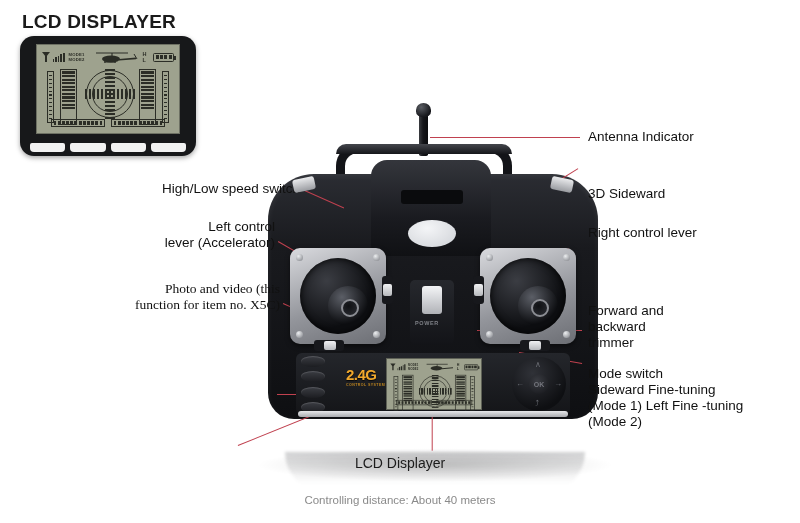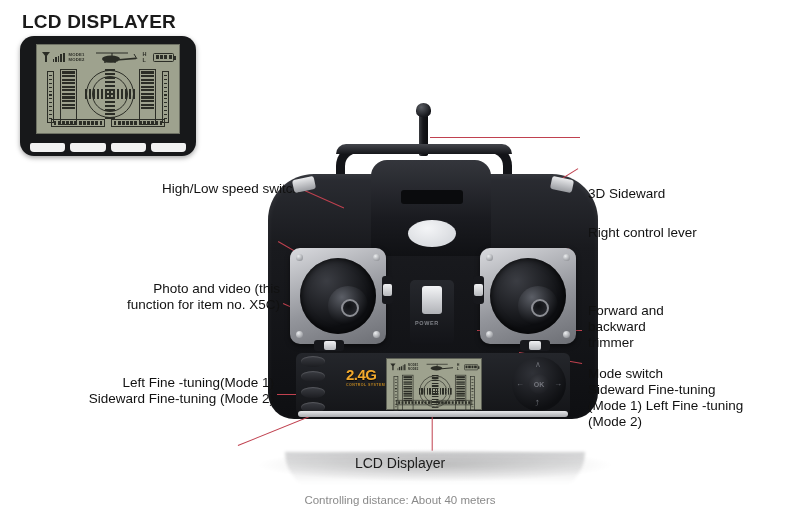--- a/index.html
+++ b/index.html
@@ -624,32 +624,33 @@
   <div class="leader" style="left:477px; top:330px; width:105px;"></div>
   <div class="leader" style="left:519px; top:352px; width:64px; transform:rotate(10deg);"></div>
 
   <div class="leader" style="left:300px; top:188px; width:48px; transform:rotate(24deg);"></div>
   <div class="leader" style="left:278px; top:241px; width:82px; transform:rotate(30deg);"></div>
   <div class="leader" style="left:283px; top:303px; width:80px; transform:rotate(24deg);"></div>
   <div class="leader" style="left:277px; top:394px; width:55px;"></div>
   <div class="leader" style="left:238px; top:445px; width:110px; transform:rotate(-22deg);"></div>
   <div class="leader" style="left:432px; top:402px; width:48px; transform:rotate(90deg);"></div>
 
+  <div class="callout" style="left:588px; top:129px;">Antenna  Indicator</div>
   <div class="callout" style="left:588px; top:186px;">3D Sideward</div>
   <div class="callout" style="left:588px; top:303px;">Forward and
 backward
 trimmer</div>
   <div class="callout" style="left:588px; top:225px;">Right control lever</div>
   <div class="callout" style="left:588px; top:366px;">Mode switch
 Sideward Fine-tuning
 (Mode 1) Left Fine -tuning
 (Mode 2)</div>
 
   <div class="callout right-align" style="left:60px; top:181px; width:240px;">High/Low speed switch</div>
-  <div class="callout right-align" style="left:28px; top:281px; width:252px;">Photo and video (this
+  <div class="callout right-align" style="left:40px; top:219px; width:235px;">Left control
+lever (Accelerator)</div>
+  <div class="callout right-align" style="left:28px; top:281px; width:252px;font-family:Liberation Serif, serif;">Photo and video (this
 function for item no. X5C)</div>
-  <div class="callout right-align" style="left:18px; top:375px; width:256px;">Left Fine -tuning(Mode 1)
-Sideward Fine-tuning (Mode 2)</div>
 
   <div class="lcd-caption">LCD Displayer</div>
   <div class="bottom-note">Controlling distance: About 40 meters</div>
 
 </div>
 
 </body></html>

